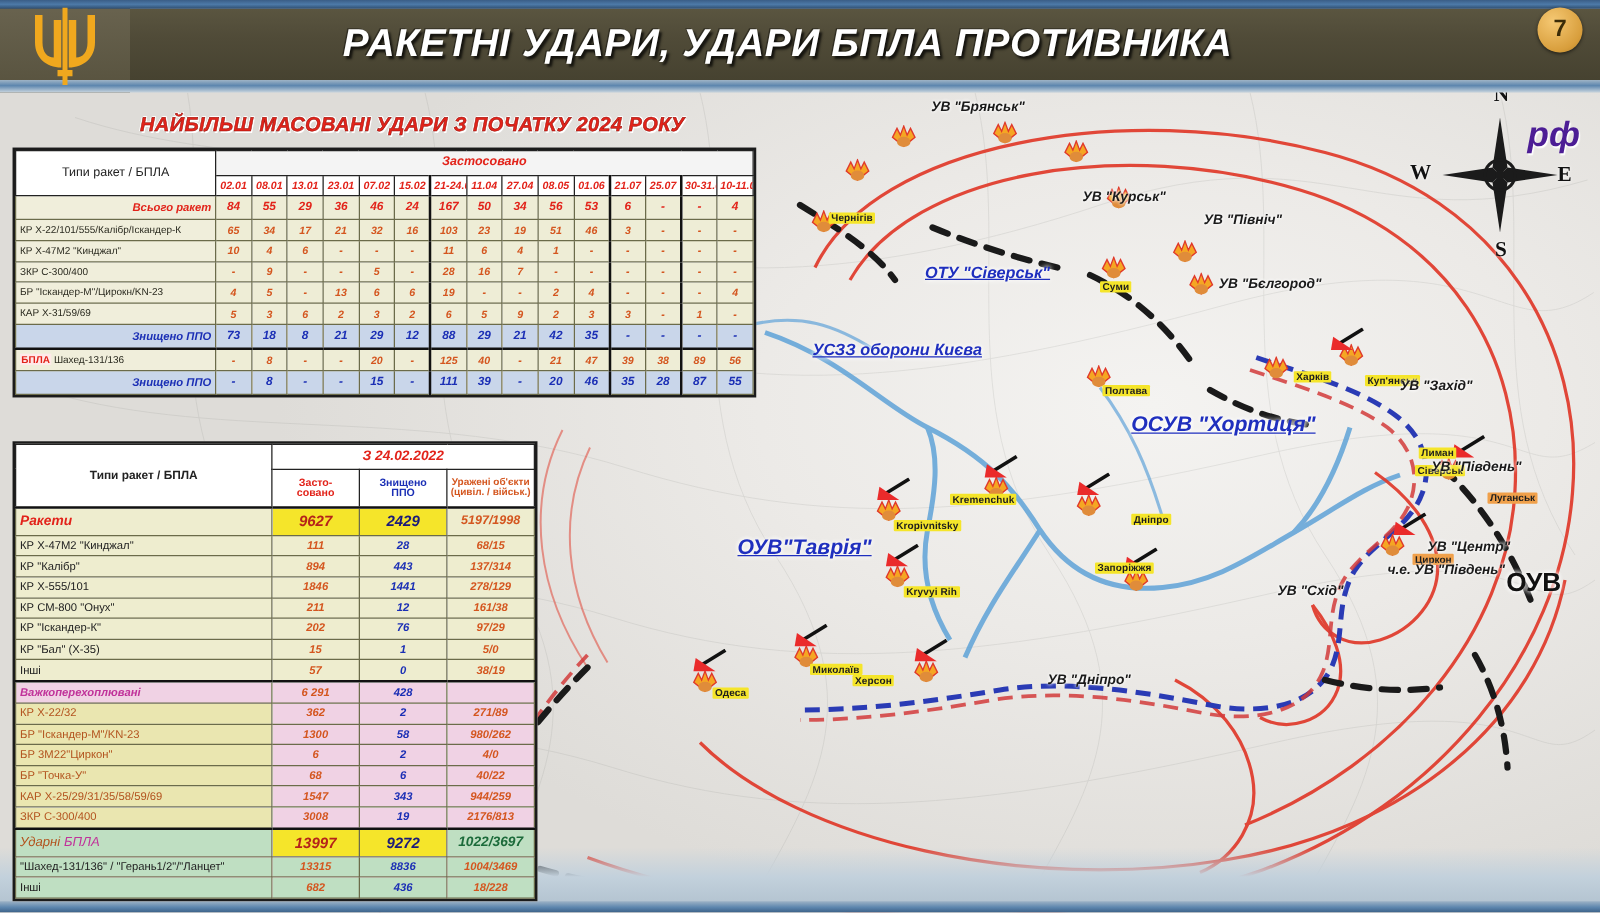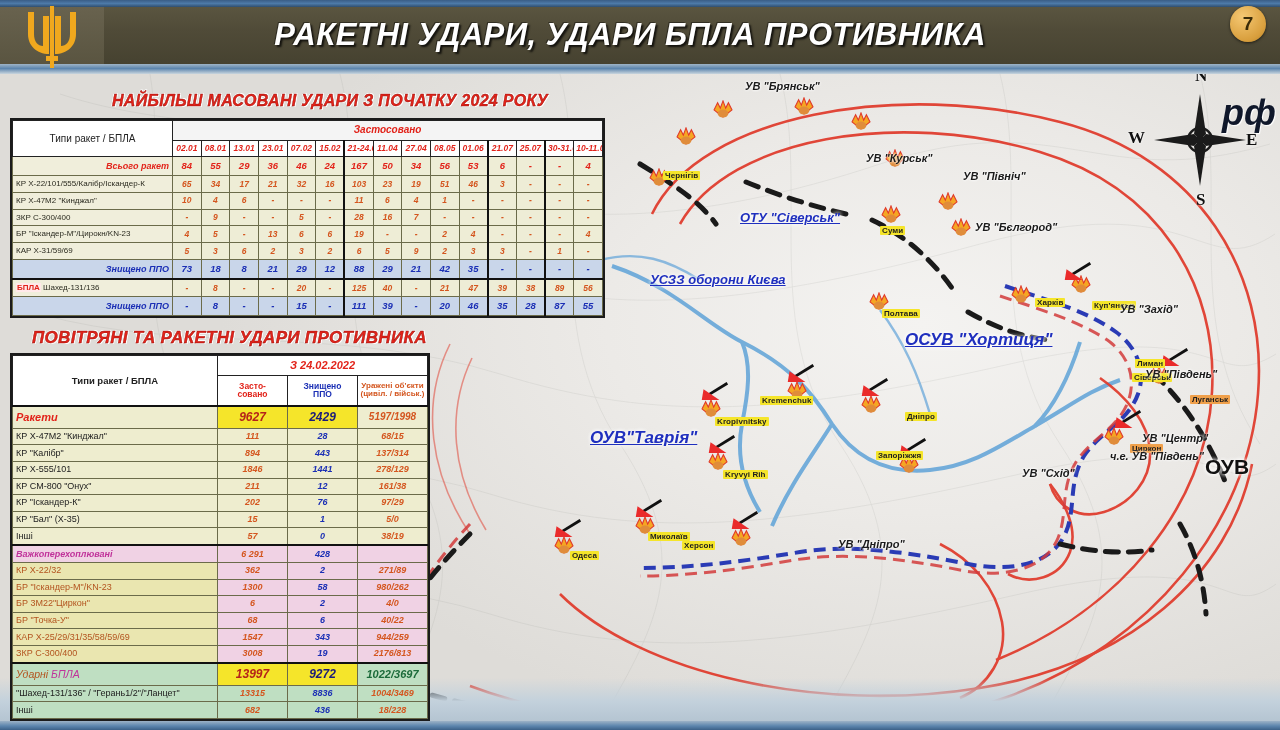--- a/index.html
+++ b/index.html
@@ -111,21 +111,21 @@
   .city-o { font-size:8px; font-weight:bold; color:#1d1d1d; background:#f0a04a;
       padding:0 2px; border-radius:1px; }
   .uv { font-size:11px; font-weight:bold; font-style:italic; color:#1a1a1a;
       text-shadow: 0 0 3px #fff, 0 0 3px #fff; }
   .osuv { font-size:17px; font-weight:bold; font-style:italic; color:#1f2fbe;
       text-decoration:underline; text-shadow: 0 0 4px #fff, 0 0 4px #fff; }
   .osuv-sm { font-size:13px; font-weight:bold; font-style:italic; color:#1f2fbe;
       text-decoration:underline; text-shadow: 0 0 4px #fff, 0 0 4px #fff; }
   .country { font-size:30px; font-weight:bold; color:#5a86c4; letter-spacing:13px;
       text-shadow: 1px 1px 0 #fff; opacity:.85; }
-  .rf { font-size:36px; font-weight:bold; font-style:italic; color:#0f172a;
+  .rf { font-size:28px; font-weight:bold; font-style:italic; color:#4c1d95;
       text-shadow: 1px 1px 1px #fff; text-align: right; }
   .ouv-big { font-size:21px; font-weight:bold; color:#111; text-shadow:0 0 4px #fff,0 0 4px #fff; }
 
   
   .compass { position:absolute; left:1150px; top:90px; width:100px; height:100px; }
   .compass-letter { position:absolute; font-size:17px; font-weight:bold; color:#111;
       font-family:"Liberation Serif", serif; text-shadow:0 0 3px #fff; }
 
   
   .boom { position:absolute; width:20px; height:16px; }
@@ -660,21 +660,20 @@
             <td class="num-ppo">46</td>
             <td class="num-ppo thick-l">35</td>
             <td class="num-ppo">28</td>
             <td class="num-ppo thick-l">87</td>
             <td class="num-ppo">55</td>
           </tr>
         </tbody>
       </table>
   </div>
 
-  <div class="tbl-title" style="left:32px;top:328px;font-size:17px;">ПОВІТРЯНІ ТА РАКЕТНІ УДАРИ ПРОТИВНИКА</div>
   <div class="panel" id="tbl2-wrap">
     <table class="grid" id="tbl2">
         <tbody>
           <tr>
             <th class="h-name" rowspan="2" style="width:205px;">Типи ракет / БПЛА</th>
             <th class="h-top" colspan="3">З 24.02.2022</th>
           </tr>
           <tr>
             <th class="h-app" style="width:62px;">Засто-<br>совано</th>
             <th class="h-ppo" style="width:62px;">Знищено<br>ППО</th>

